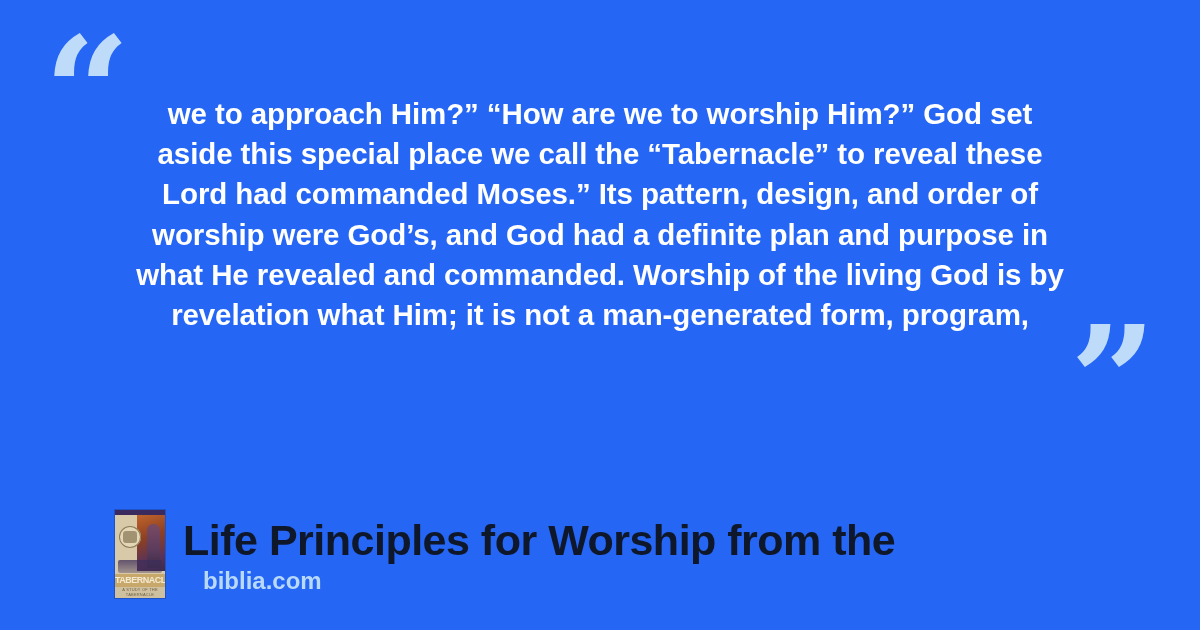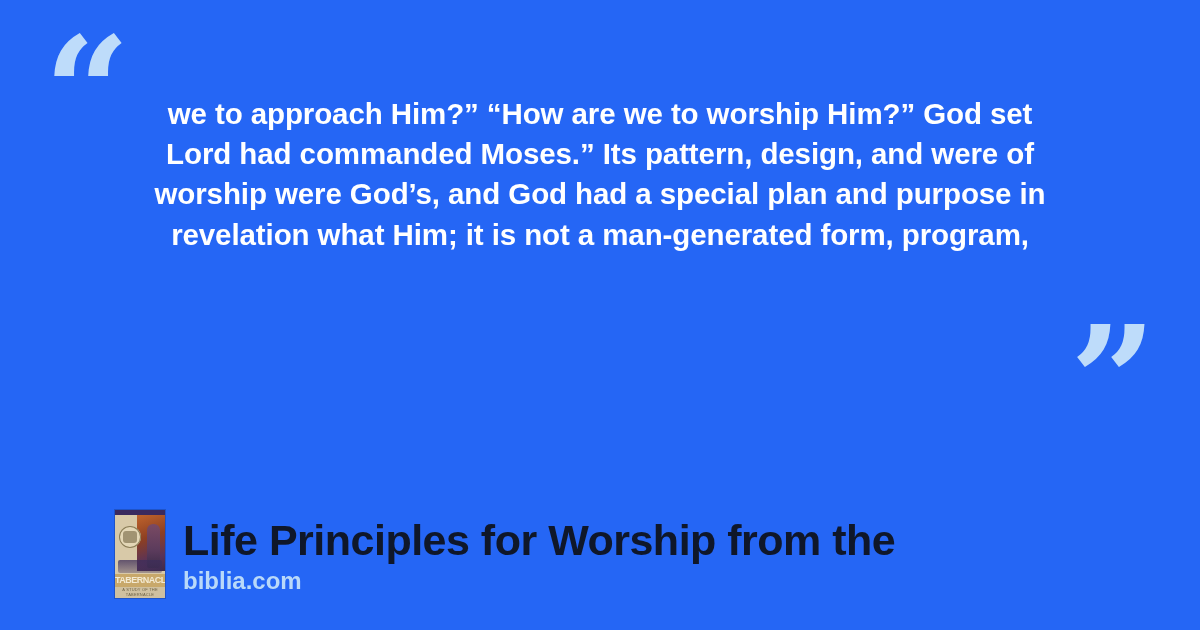--- a/index.html
+++ b/index.html
@@ -185,33 +185,36 @@
     letter-spacing: -0.5px;
   }
   .footer-site {
     color: #b9d9f9;
     font-family: "Liberation Sans", sans-serif;
     font-weight: 700;
     font-size: 24px;
     line-height: 30px;
     margin-top: 1px;
     white-space: nowrap;
+    margin-left: 20px;
   }
 </style>
 </head>
 <body>
 
 <div class="card">
 
   <div class="quote-mark quote-mark-open">“</div>
 
   <div class="quote-body">
     <div class="quote-line">we to approach Him?” “How are we to worship Him?” God set</div>
-    <div class="quote-line">Lord had commanded Moses.” Its pattern, design, and were of</div>
-    <div class="quote-line">worship were God’s, and God had a special plan and purpose in</div>
+    <div class="quote-line">aside this special place we call the “Tabernacle” to reveal these</div>
+    <div class="quote-line">Lord had commanded Moses.” Its pattern, design, and order of</div>
+    <div class="quote-line">worship were God’s, and God had a definite plan and purpose in</div>
+    <div class="quote-line">what He revealed and commanded. Worship of the living God is by</div>
     <div class="quote-line">revelation what Him; it is not a man-generated form, program,</div>
   </div>
 
   <div class="quote-mark quote-mark-close">”</div>
 
   <div class="footer">
 
     <div class="book-thumb">
       <div class="bt-top-band"></div>
       <div class="bt-right-photo"></div>

